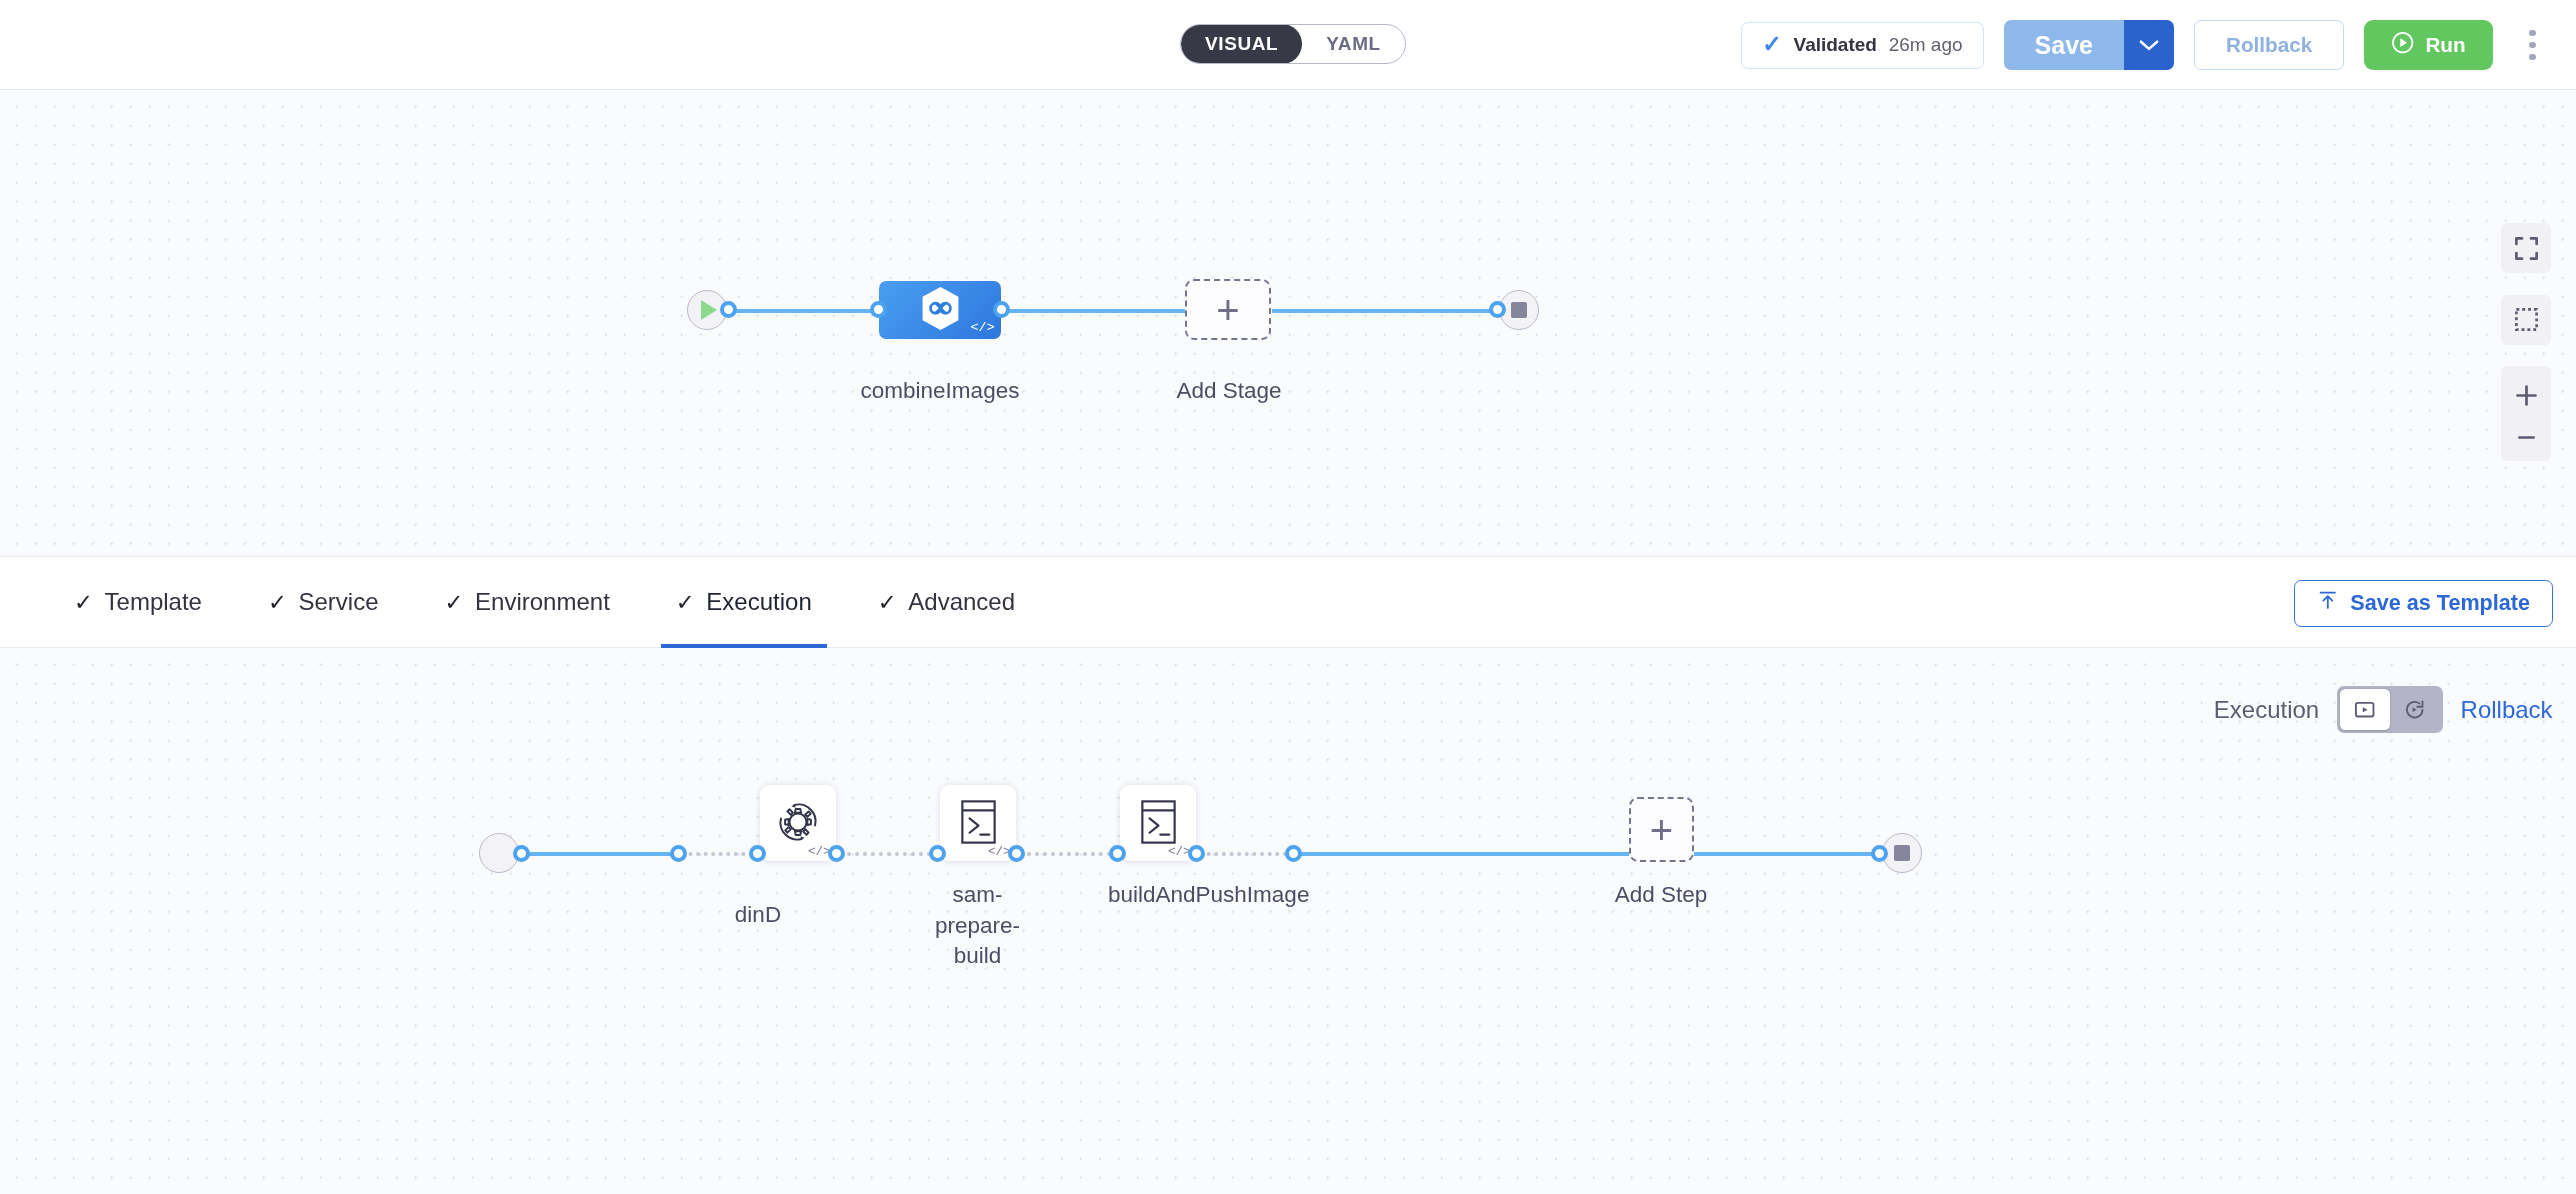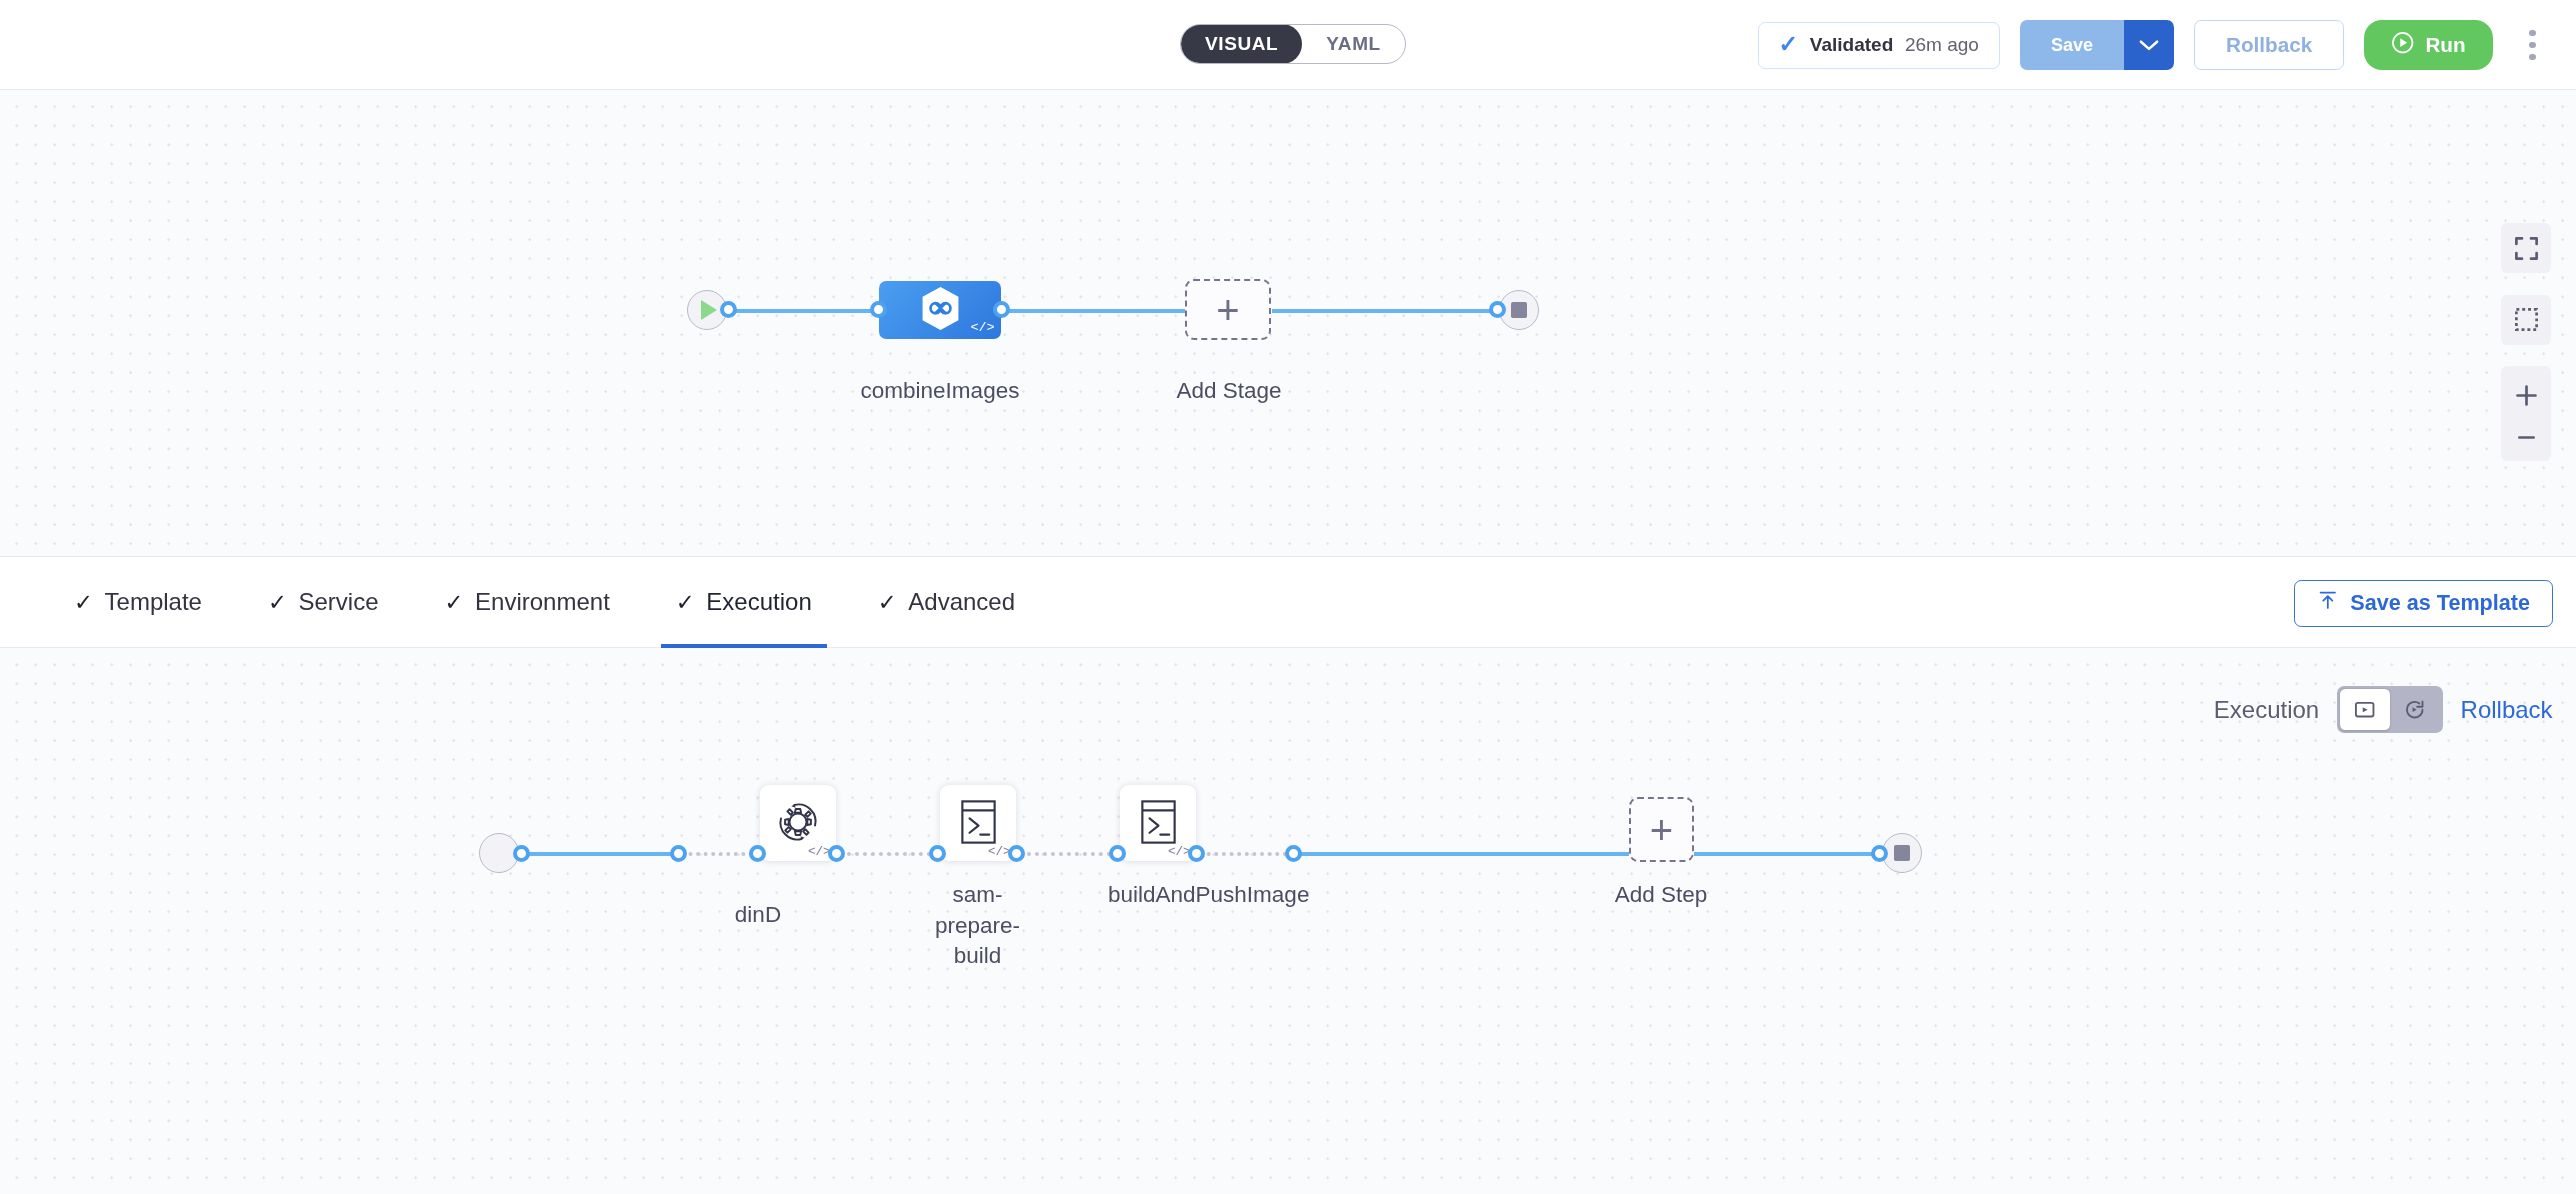--- a/index.html
+++ b/index.html
@@ -52,39 +52,39 @@
     background: #ffffff;
     height: 47px; padding: 0 20px;
   }
   .validated-badge .vtext { font-size: 19px; font-weight: 700; color: #33343f; }
   .validated-badge .vtime { font-size: 19px; color: #62636f; }
   .check-blue { color: #3d86f0; font-size: 23.4px; font-weight: 700; line-height: 1; }
 
   .save-group { display: flex; height: 50px; border-radius: 7.2px; overflow: hidden; }
   .save-btn {
     background: #8fb8ea; color: #ffffff;
-    font-size: 18px; font-weight: 700;
+    font-size: 25px; font-weight: 700;
     padding: 0 31px; display: flex; align-items: center;
     cursor: pointer; border: none;
     font-family: "Liberation Sans", sans-serif;
   }
   .save-caret {
     background: #2b63cc; width: 50px;
     display: flex; align-items: center; justify-content: center;
     cursor: pointer;
   }
   .discard-btn {
     height: 50px; border: 0.9px solid #c3d8f5; border-radius: 7.2px;
     background: #fff; color: #8fb1e0;
     font-size: 20.7px; font-weight: 700; padding: 0 31px;
     display: flex; align-items: center; cursor: pointer;
     font-family: "Liberation Sans", sans-serif;
   }
   .run-btn {
-    height: 50px; border: none; border-radius: 18px;
+    height: 50px; border: none; border-radius: 9px;
     background: #62c75f; color: #ffffff;
     font-size: 20.7px; font-weight: 700; padding: 0 27px;
     display: flex; align-items: center; gap: 10.8px; cursor: pointer;
     font-family: "Liberation Sans", sans-serif;
   }
   .kebab { width: 40px; height: 50px; display: flex; flex-direction: column;
            align-items: center; justify-content: center; gap: 5.4px; cursor: pointer; }
   .kebab i { width: 6.3px; height: 6.3px; border-radius: 50%; background: #a3a5bb; display: block; }
 
   

